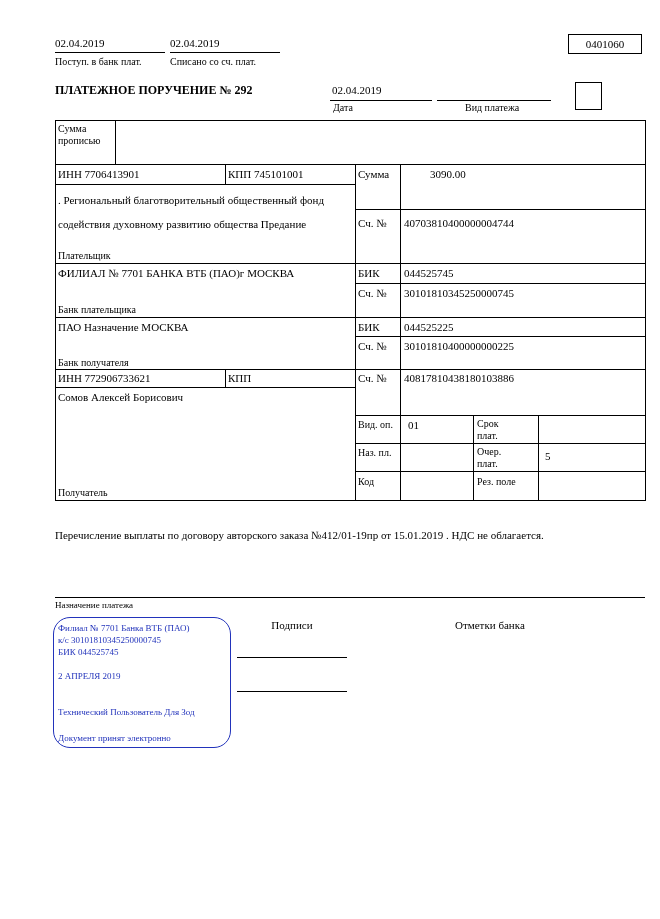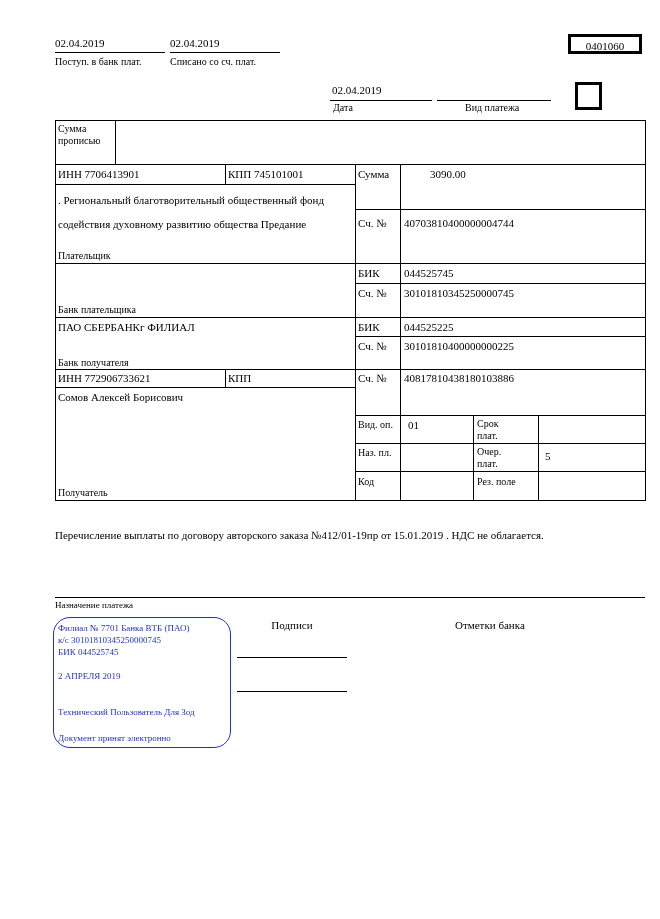--- a/index.html
+++ b/index.html
@@ -12,21 +12,21 @@
   .tn  { position:absolute; font-size:11px; line-height:24px; }
   .tp  { position:absolute; font-size:11px; line-height:19px; }
   .tm  { position:absolute; font-size:10px; line-height:12px; white-space:nowrap; }
   .tmw { position:absolute; font-size:10px; line-height:12px; }
   .ts  { position:absolute; font-size:10px;  line-height:9px;  white-space:nowrap; }
   .t9  { position:absolute; font-size:9px;  line-height:11px; white-space:nowrap; }
   .b   { font-weight:bold; }
   .i   { font-style:italic; }
   .hl  { position:absolute; height:1px; background:#000; }
   .vl  { position:absolute; width:1px;  background:#000; }
-  .box { position:absolute; border:3px solid #000000; }
+  .box { position:absolute; border:1px solid #000000; }
   .stamp { position:absolute; left:53px; top:617px; width:178px; height:131px;
            border:1px solid #2233bb; color:#2233bb; }
   .stamp .sl { position:absolute; left:4px; font-size:9px; line-height:12px; }
   .mark { position:absolute; left:430px; top:644px; width:188px; height:78px;
           border:1px solid #000; }
   .mark .ml { position:absolute; font-size:10px; line-height:13px; }
   .cw { width:100%; text-align:center; left:0; }
 </style>
 </head>
 <body>
@@ -36,20 +36,21 @@
   <span class="t" style="left:55px;top:37px">02.04.2019</span>
   <span class="t" style="left:170px;top:37px">02.04.2019</span>
   <div class="hl" style="left:55px;top:52px;width:110px"></div>
   <div class="hl" style="left:170px;top:52px;width:110px"></div>
   <span class="ts" style="left:55px;top:57px">Поступ. в банк плат.</span>
   <span class="ts" style="left:170px;top:57px">Списано со сч. плат.</span>
   <div class="box" style="left:568px;top:34px;width:74px;height:20px;text-align:center;font-size:11px;line-height:18px">
     <span>0401060</span>
   </div>
 
+  <span class="t b" style="left:55px;top:84px;font-size:12px">ПЛАТЕЖНОЕ ПОРУЧЕНИЕ № 292</span>
   <span class="t" style="left:332px;top:84px">02.04.2019</span>
   <div class="hl" style="left:330px;top:100px;width:102px"></div>
   <div class="hl" style="left:437px;top:100px;width:114px"></div>
   <span class="ts" style="left:333px;top:103px">Дата</span>
   <span class="ts" style="left:465px;top:103px">Вид платежа</span>
   <div class="box" style="left:575px;top:82px;width:27px;height:28px"></div>
 
   <div class="hl" style="left:55px;top:120px;width:590px"></div>
   <div class="hl" style="left:55px;top:164px;width:590px"></div>
   <div class="hl" style="left:55px;top:184px;width:301px"></div>
@@ -79,27 +80,28 @@
 
   <span class="t" style="left:58px;top:168px">ИНН 7706413901</span>
   <span class="t" style="left:228px;top:168px">КПП 745101001</span>
   <span class="t" style="left:358px;top:168px">Сумма</span>
   <span class="t" style="left:430px;top:168px">3090.00</span>
   <span class="tn" style="left:58px;top:188px;width:295px">. Региональный благотворительный общественный фонд содействия духовному развитию общества Предание</span>
   <span class="t" style="left:358px;top:217px">Сч. №</span>
   <span class="t" style="left:404px;top:217px">40703810400000004744</span>
   <span class="tm" style="left:58px;top:250px">Плательщик</span>
 
+  <span class="t" style="left:58px;top:267px">ФИЛИАЛ № 7701 БАНКА ВТБ (ПАО)г МОСКВА</span>
   <span class="t" style="left:358px;top:267px">БИК</span>
   <span class="t" style="left:404px;top:267px">044525745</span>
   <span class="t" style="left:358px;top:287px">Сч. №</span>
   <span class="t" style="left:404px;top:287px">30101810345250000745</span>
   <span class="tm" style="left:58px;top:304px">Банк плательщика</span>
 
-  <span class="t" style="left:58px;top:321px">ПАО СБЕРБАНКг ФИЛИАЛ</span>
+  <span class="t" style="left:58px;top:321px">ПАО Назначение МОСКВА</span>
   <span class="t" style="left:358px;top:321px">БИК</span>
   <span class="t" style="left:404px;top:321px">044525225</span>
   <span class="t" style="left:358px;top:340px">Сч. №</span>
   <span class="t" style="left:404px;top:340px">30101810400000000225</span>
   <span class="tm" style="left:58px;top:357px">Банк получателя</span>
 
   <span class="t" style="left:58px;top:372px">ИНН 772906733621</span>
   <span class="t" style="left:228px;top:372px">КПП</span>
   <span class="t" style="left:358px;top:372px">Сч. №</span>
   <span class="t" style="left:404px;top:372px">40817810438180103886</span>

